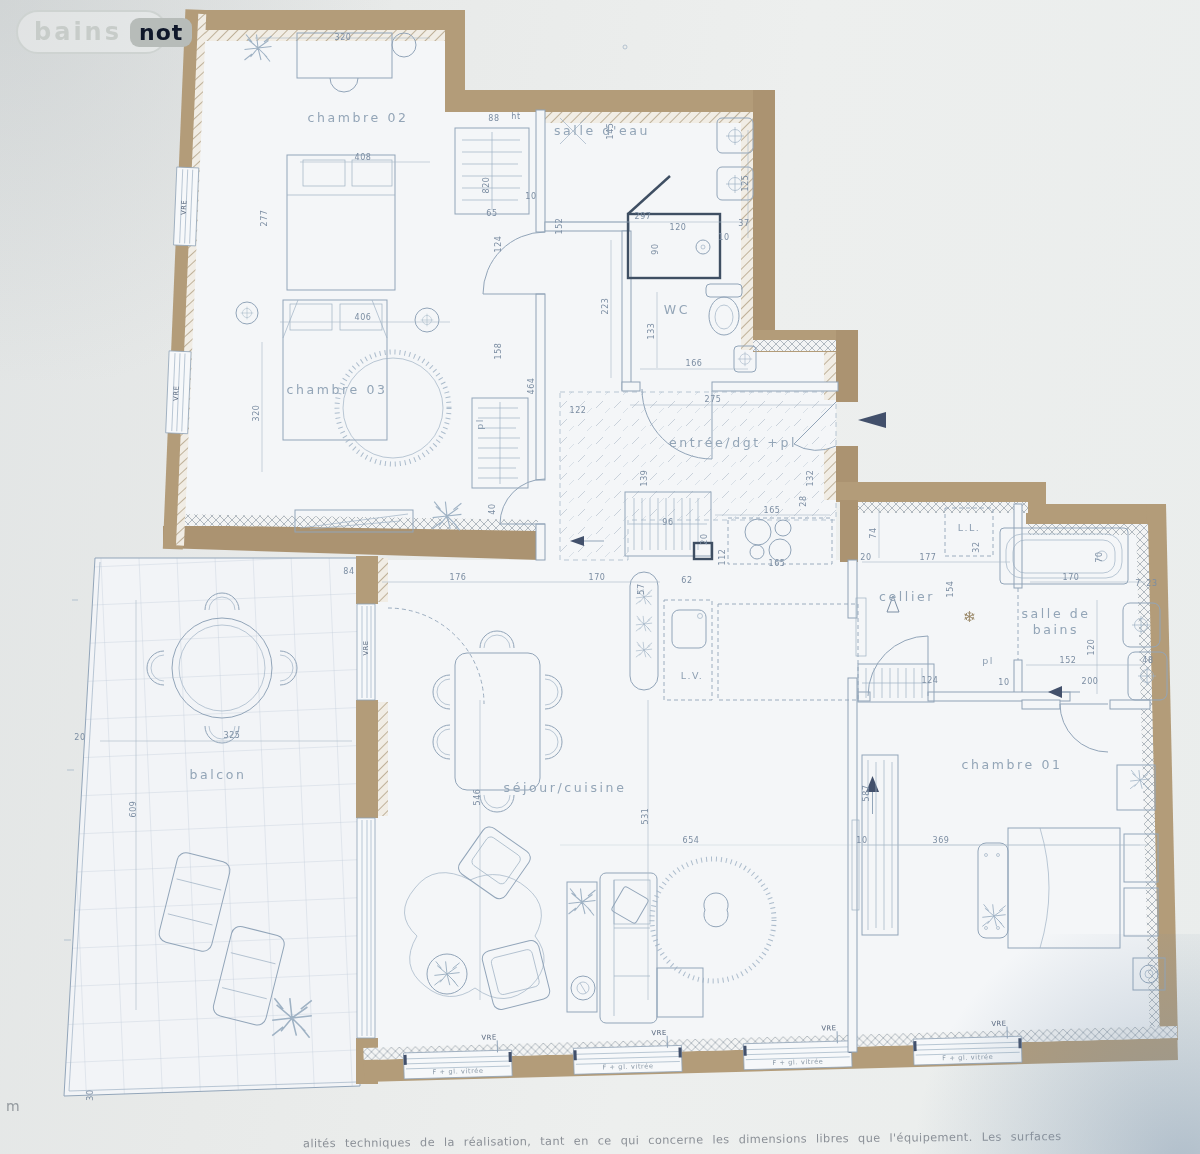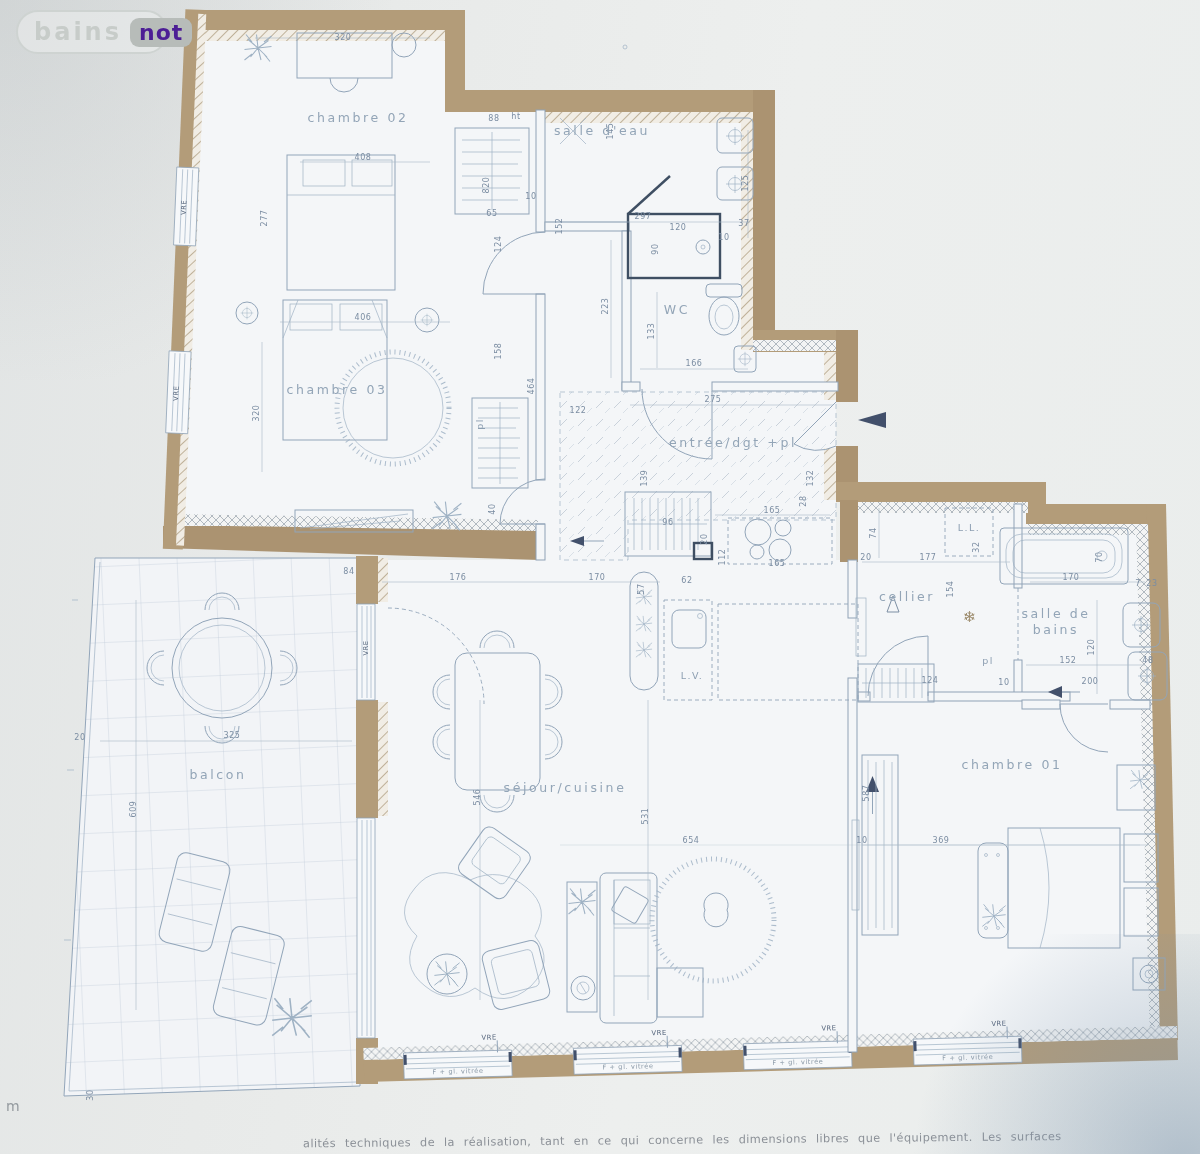--- a/index.html
+++ b/index.html
@@ -8,21 +8,21 @@
        background:linear-gradient(100deg,#e2e5e5 0%,#e8eae9 28%,#edefee 58%,#eaedec 100%);}
   .stage{position:relative;width:1200px;height:1154px}
   .corner-shade{position:absolute;left:0;top:0;width:420px;height:380px;
        background:radial-gradient(circle at 0 0,rgba(170,176,178,.30),rgba(170,176,178,0) 70%);pointer-events:none}
   .br-shadow{position:absolute;right:0;bottom:0;width:340px;height:220px;
        background:radial-gradient(circle at 95% 105%,rgba(120,145,170,.50),rgba(120,145,170,0) 68%);pointer-events:none}
   .logo{position:absolute;left:16px;top:10px;width:152px;height:44px;border:2px solid #ced3d1;
        border-radius:24px;background:rgba(236,239,238,.55);display:flex;align-items:center;
        padding:0 5px 0 16px;box-sizing:border-box;gap:8px}
   .logo .immo{font-size:24px;font-weight:bold;letter-spacing:3px;color:#c7ccc9}
-  .logo .notbox{background:#b7bcb9;color:#4c1d95;font-size:22px;font-weight:bold;
+  .logo .notbox{background:#b7bcb9;color:#0f172a;font-size:22px;font-weight:bold;
        border-radius:9px;padding:2px 9px;letter-spacing:1px}
   .caption{position:absolute;left:303px;top:1133px;width:900px;color:#8b9097;font-size:11.3px;
        letter-spacing:.4px;word-spacing:5px;transform:rotate(-.55deg);white-space:nowrap}
   .edge-m{position:absolute;left:6px;top:1098px;color:#949a9f;font-size:14px}
   svg{position:absolute;left:0;top:0}
   .w{fill:#b39c79}
   .w2{fill:#ab9371}
   .paper{fill:#f4f6f8}
   .paper2{fill:#f2f4f7}
   .f{fill:none;stroke:#92a5b9;stroke-width:1}

